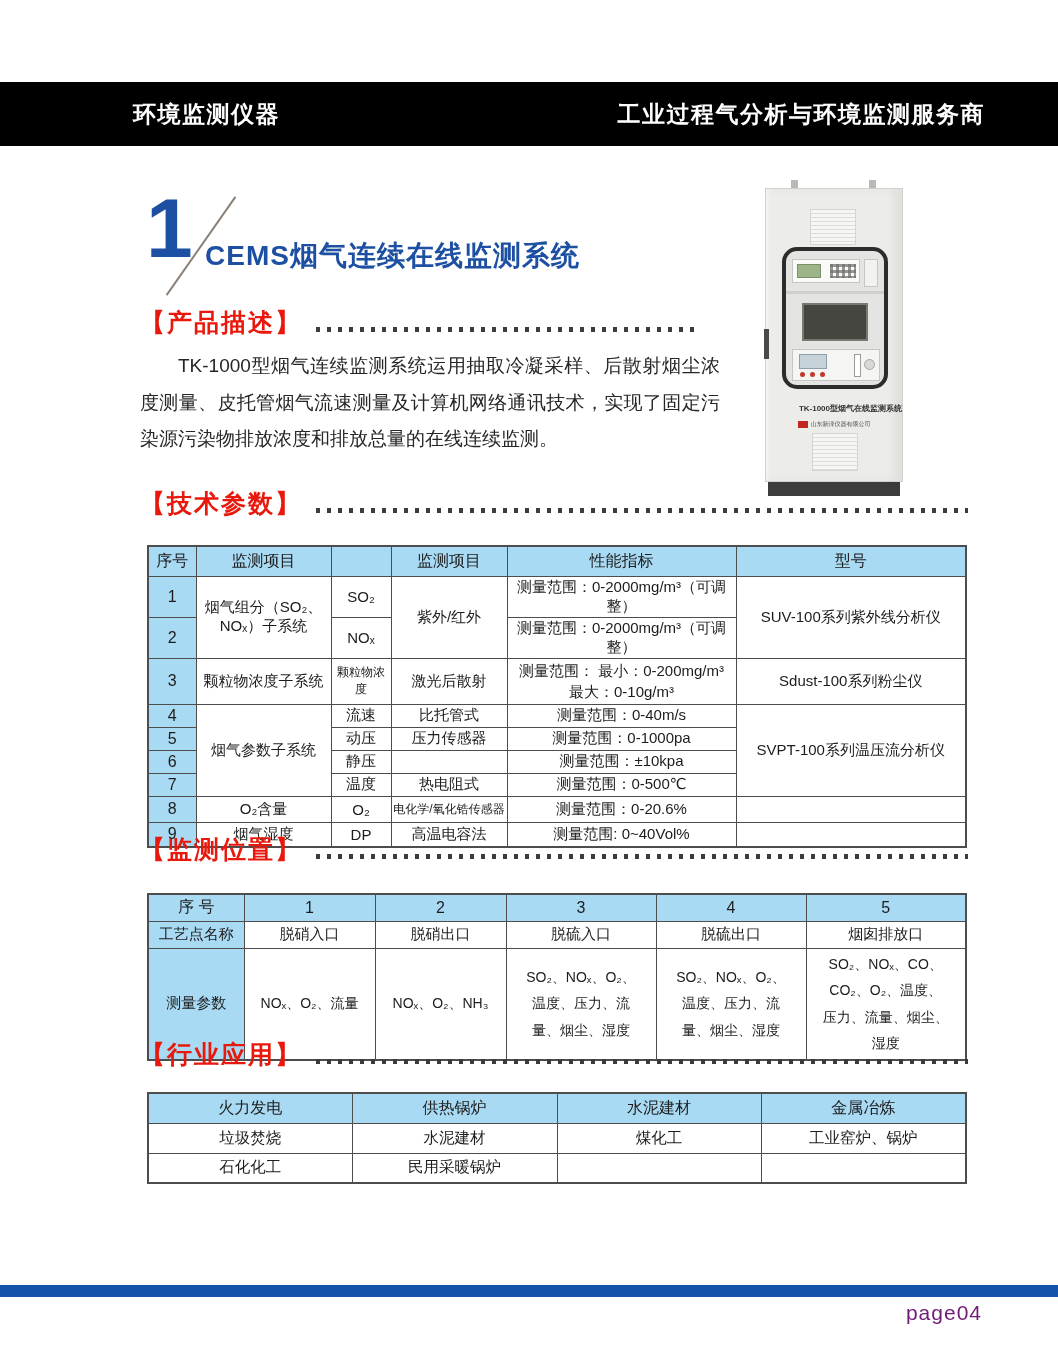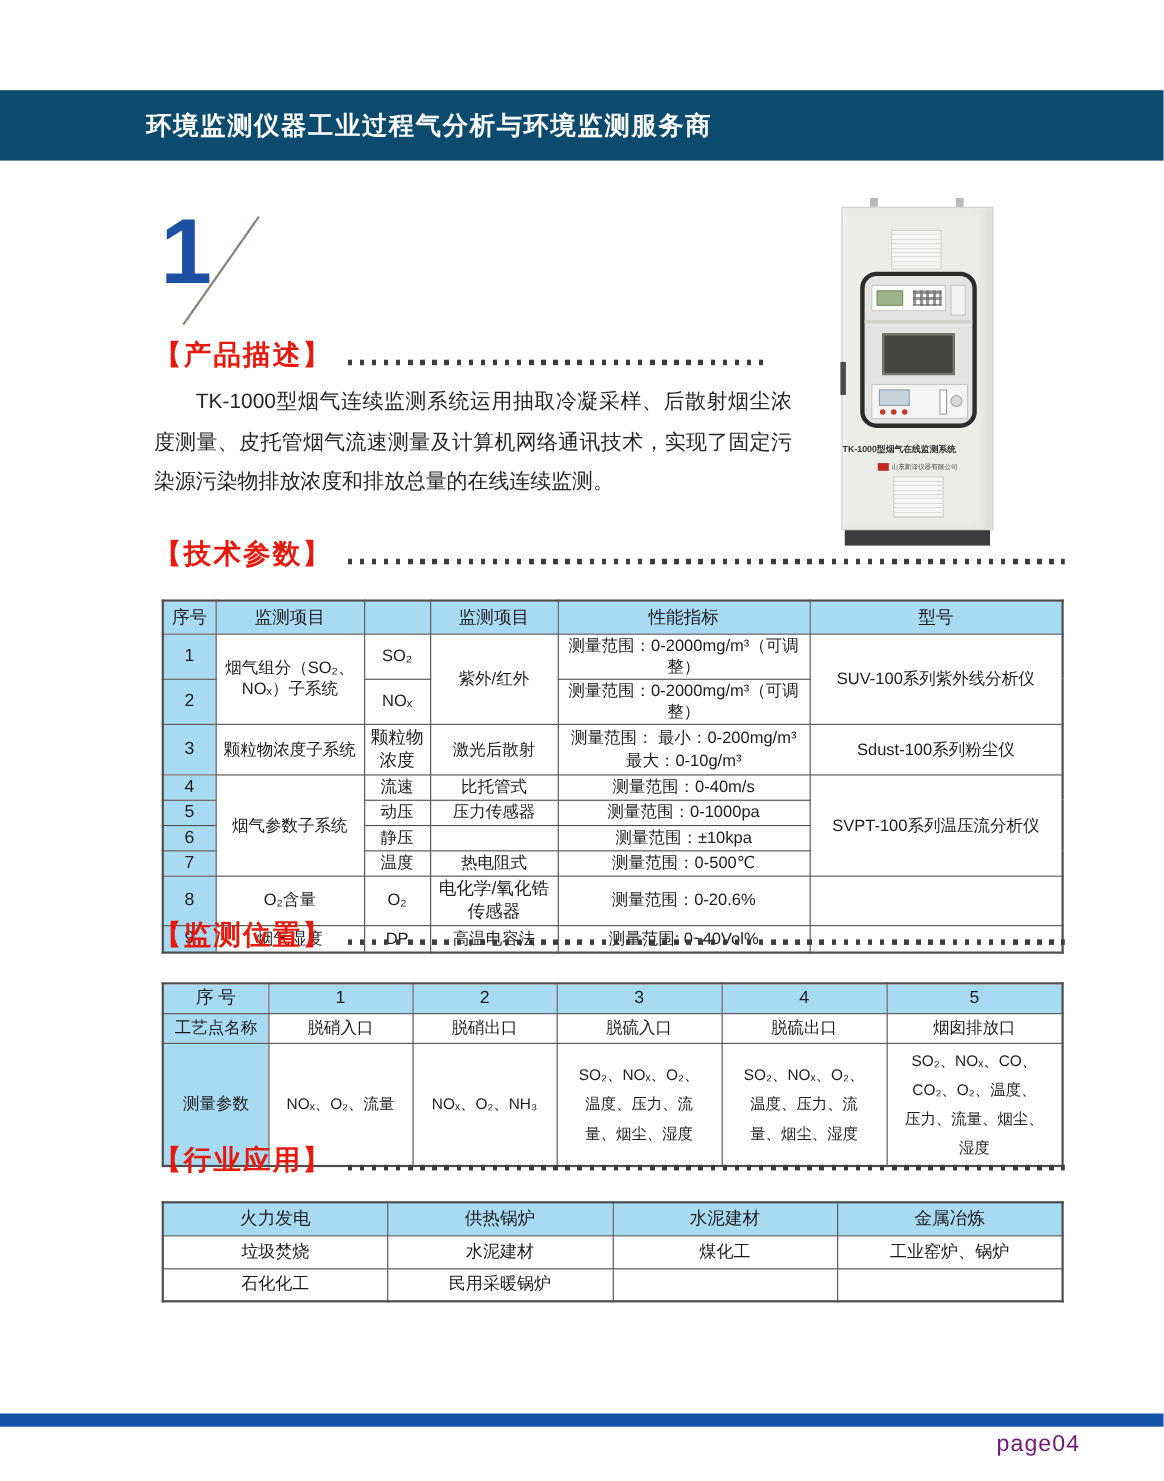--- a/index.html
+++ b/index.html
@@ -1,21 +1,21 @@
 <!DOCTYPE html>
 <html><head>
 <meta charset="utf-8">
 <style>
   html,body{margin:0;padding:0;background:#fff;}
   .page{position:relative;width:1058px;height:1346px;background:#ffffff;overflow:hidden;
         font-family:"Liberation Sans","DejaVu Sans",sans-serif;color:#222;}
 
   
-  .topbar{position:absolute;left:0;top:82px;width:100%;height:64px;background:#0c4a6e;
-          display:flex;align-items:center;justify-content:flex-start;
+  .topbar{position:absolute;left:0;top:82px;width:100%;height:64px;background:#000000;
+          display:flex;align-items:center;justify-content:space-between;
           padding:0 73px 0 133px;box-sizing:border-box;}
   .topbar span{color:#fff;font-weight:bold;font-size:23px;letter-spacing:1.5px;white-space:nowrap;}
 
   
   .sec-num{position:absolute;left:146px;top:186px;font-size:84px;font-weight:bold;
            color:#1d50a2;line-height:1;}
   .sec-slash{position:absolute;left:200px;top:186px;width:2px;height:120px;background:#8b8178;
              transform:rotate(35deg);transform-origin:center;}
   .sec-title{position:absolute;left:205px;top:237px;font-size:28px;font-weight:bold;
              color:#1d50a2;letter-spacing:1px;white-space:nowrap;}
@@ -54,38 +54,38 @@
       background-blend-mode:multiply;}
   .inst1b{position:absolute;left:78px;top:8px;width:12px;height:26px;background:#f2f2f0;border:1px solid #c6c6c3;}
   .shelf{position:absolute;left:0;top:40px;width:100%;height:3px;background:#cfcfcc;}
   .screen{position:absolute;left:16px;top:52px;width:62px;height:34px;background:#44463f;border:2px solid #77786f;}
   .inst2{position:absolute;left:6px;top:98px;width:86px;height:30px;background:#f5f5f3;border:1px solid #c6c6c3;}
   .inst2-lcd{position:absolute;left:6px;top:4px;width:26px;height:13px;background:#c6d3da;border:1px solid #8fa0ab;}
   .btn-red{position:absolute;bottom:3px;width:5px;height:5px;border-radius:50%;background:#c0392b;}
   .b1{left:7px;} .b2{left:17px;} .b3{left:27px;}
   .gauge{position:absolute;right:18px;top:4px;width:5px;height:21px;background:#fff;border:1px solid #9a9a97;}
   .knob{position:absolute;right:4px;top:9px;width:9px;height:9px;border-radius:50%;background:#d8d8d5;border:1px solid #a5a5a2;}
-  .cab-label{position:absolute;left:0;top:214px;width:100%;text-align:left;
+  .cab-label{position:absolute;left:0;top:214px;width:100%;text-align:right;
              font-size:8px;font-weight:bold;color:#333;white-space:nowrap;}
   .cab-company{position:absolute;left:0;top:231px;width:100%;display:flex;justify-content:center;
                align-items:center;gap:3px;font-size:6px;color:#444;}
   .cab-logo{width:10px;height:7px;background:#c0281e;display:inline-block;}
   .cab-handle{position:absolute;left:-2px;top:140px;width:5px;height:30px;background:#4a4a48;}
   .cab-plinth{position:absolute;left:3px;top:302px;width:132px;height:14px;background:#3c3c3c;}
 
   
   .tbl{position:absolute;border-collapse:collapse;table-layout:fixed;color:#1c1c1c;
        border:2px solid #4d4d4d;}
   .tbl th,.tbl td{border:1px solid #4d4d4d;text-align:center;vertical-align:middle;
                   padding:1px 3px;font-weight:normal;overflow:hidden;}
   .tbl th{background:#a9daf3;font-size:16px;}
   .blue{background:#a9daf3;}
   .tech{left:147px;top:545px;width:818px;font-size:15px;}
   .tech td.num{background:#a9daf3;font-size:16px;}
-  .tech .sm{font-size:16px;padding:1px 1px;}
+  .tech .sm{font-size:12px;padding:1px 1px;}
   .tech .pre{white-space:pre-line;line-height:1.4;}
   .pos{left:147px;top:893px;width:818px;font-size:15px;}
   .pos td.param{font-size:14px;line-height:1.9;padding:2px 16px;}
   .ind{left:147px;top:1092px;width:818px;font-size:15.5px;}
 
   
   .footer-line{position:absolute;left:0;top:1285px;width:100%;height:12px;background:#1553a8;}
   .page-num{position:absolute;right:76px;top:1301px;font-size:21px;color:#701a75;letter-spacing:1px;}
 </style>
 </head>
@@ -93,20 +93,21 @@
 
 <div class="page">
 
   <div class="topbar">
     <span>环境监测仪器</span>
     <span>工业过程气分析与环境监测服务商</span>
   </div>
 
   <div class="sec-num">1</div>
   <div class="sec-slash"></div>
+  <div class="sec-title">CEMS烟气连续在线监测系统</div>
 
   <div class="heading h-desc">
     <span class="red">【产品描述】</span>
     <span class="dots"></span>
   </div>
   <p class="desc-body">TK-1000型烟气连续监测系统运用抽取冷凝采样、后散射烟尘浓度测量、皮托管烟气流速测量及计算机网络通讯技术，实现了固定污染源污染物排放浓度和排放总量的在线连续监测。</p>
 
   <div class="cabinet">
     <div class="cab-hook hk-l"></div>
     <div class="cab-hook hk-r"></div>

